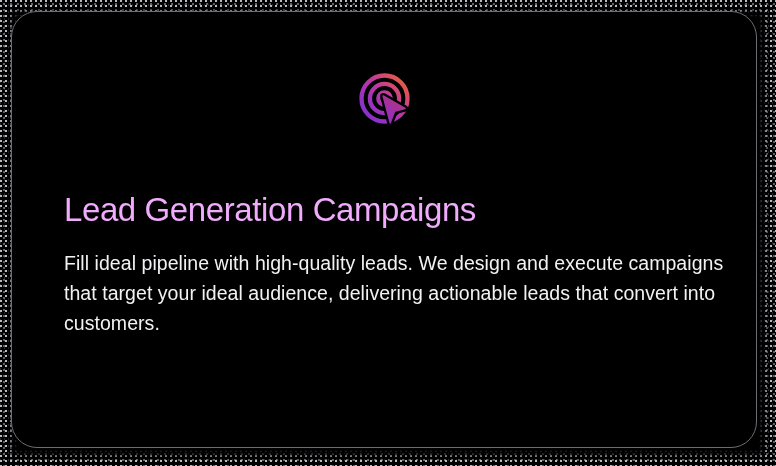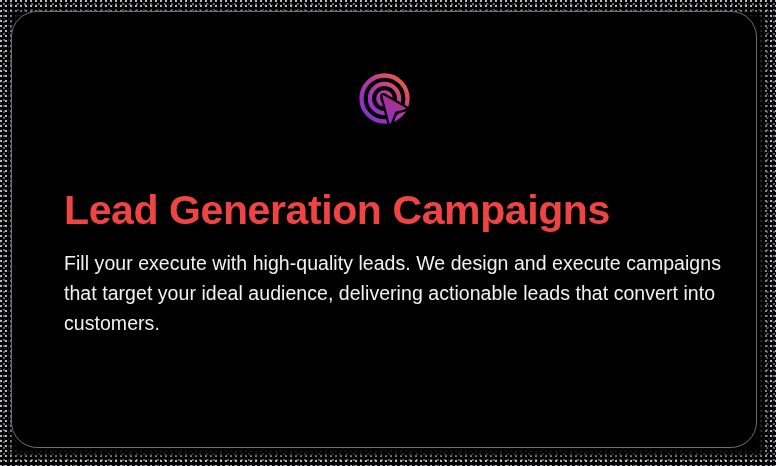--- a/index.html
+++ b/index.html
@@ -78,24 +78,24 @@
     height: 60px;
   }
   .feature-icon svg { display: block; width: 60px; height: 60px; }
 
   .title {
     position: absolute;
     left: 52px;
     top: 178px;
     width: 660px;
     margin: 0;
-    color: #ef4444;
+    color: #f0abfc;
     font-family: "Liberation Sans", sans-serif;
-    font-size: 41px;
-    font-weight: bold;
+    font-size: 33px;
+    font-weight: normal;
     letter-spacing: -0.4px;
     line-height: 40px;
     white-space: nowrap;
   }
 
   .description {
     position: absolute;
     left: 52px;
     top: 236px;
     width: 668px;
@@ -144,17 +144,17 @@
             <circle cx="29.5" cy="29.5" r="14.6" stroke-width="4.3"></circle>
             <circle cx="29.5" cy="29.5" r="6.2" stroke-width="4.3"></circle>
           </g>
 
           <path d="M28.2 27.0 L50.0 39.4 L39.6 42.3 L35.2 53.8 Z" fill="url(#curGrad)" stroke="url(#curGrad)" stroke-width="1.6" stroke-linejoin="round"></path>
         </svg>
       </div>
 
       <h1 class="title">Lead Generation Campaigns</h1>
 
-      <p class="description">Fill your execute with high-quality leads. We design and execute campaigns that target your ideal audience, delivering actionable leads that convert into customers.</p>
+      <p class="description">Fill ideal pipeline with high-quality leads. We design and execute campaigns that target your ideal audience, delivering actionable leads that convert into customers.</p>
 
     </div>
   </div>
 </div>
 
 </body></html>

